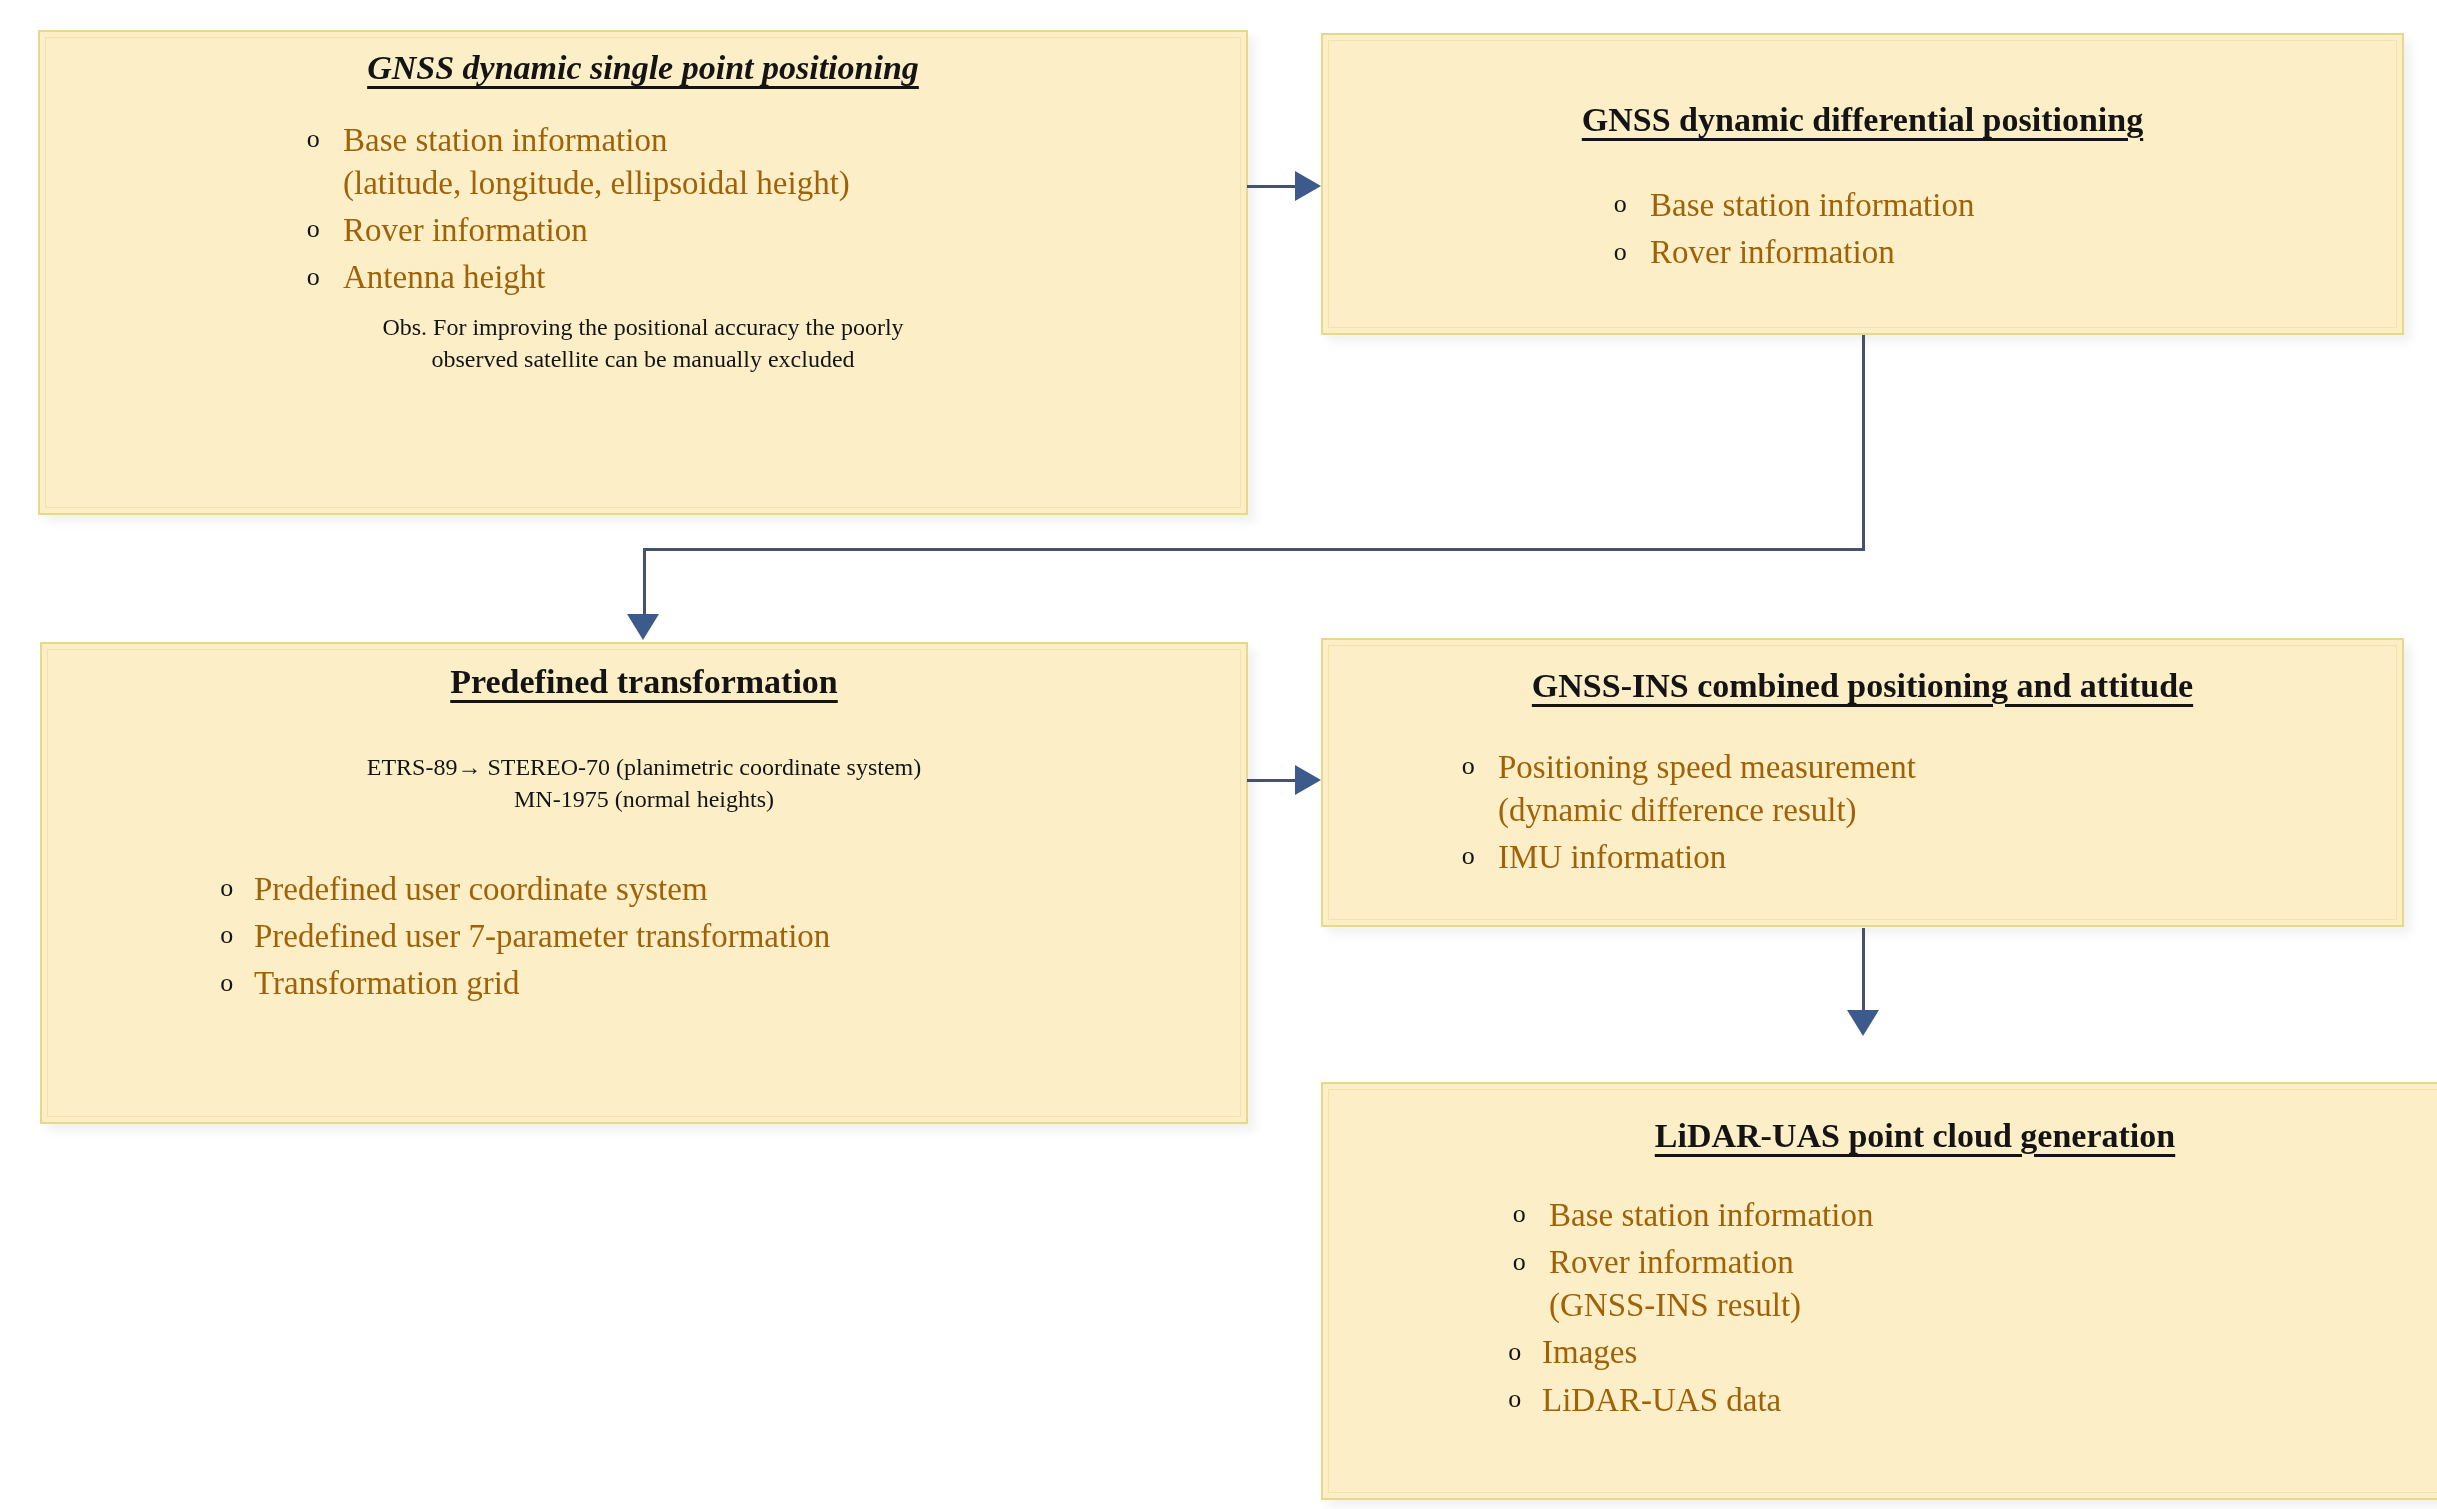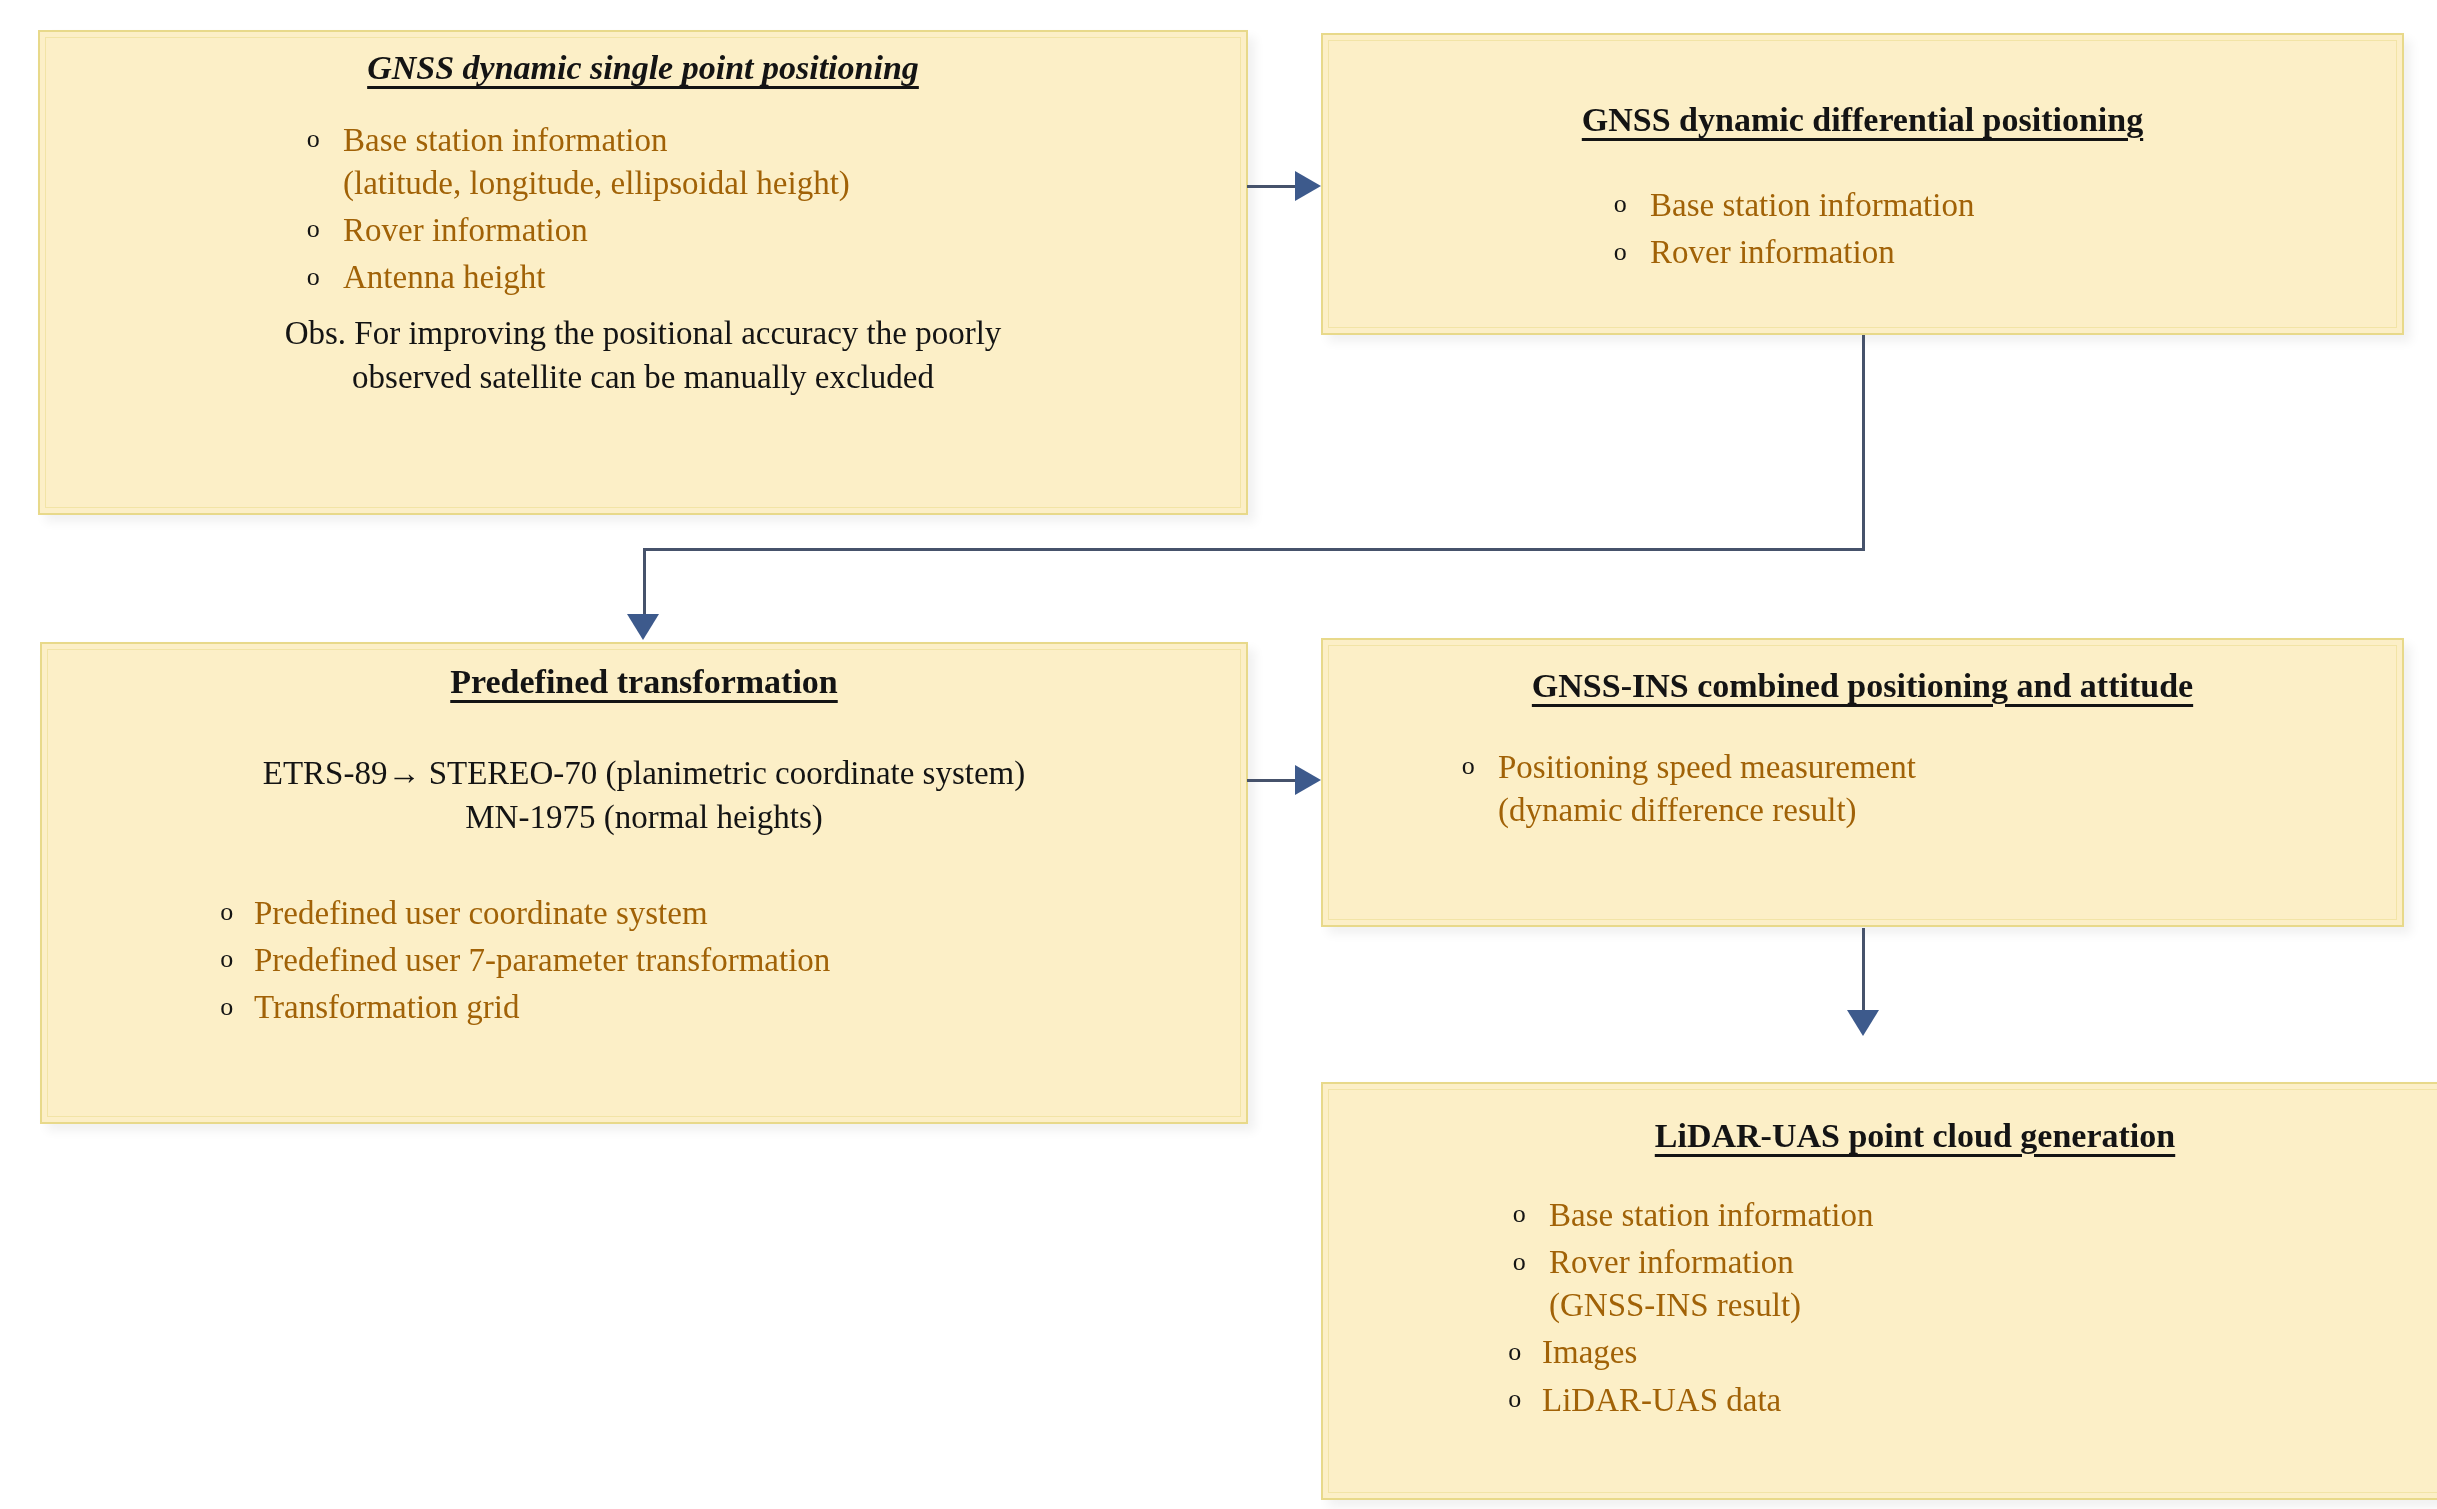--- a/index.html
+++ b/index.html
@@ -56,21 +56,21 @@
     left:8.7px;
     top:-0.7px;
     font-size:26px;
     line-height:1.58;
     color:#141414;
   }
   ul.bullets li.tight{padding-left:38px;}
   ul.bullets li.tight:before{left:4.3px;}
 
   .para{
-    font-size:33px;
+    font-size:24px;
     line-height:1.33;
     color:#141414;
     text-align:center;
     position:relative;
     z-index:2;
     white-space:pre-line;
   }
 
   
   #node-spp{left:38px;  top:30px;   width:1210px; height:485px;}
@@ -176,20 +176,21 @@
   </div>
 
   <div class="node" id="node-ins">
     <div class="node-inner"></div>
     <div class="title-wrap">
       <div class="node-title">GNSS-INS combined positioning and attitude</div>
     </div>
     <ul class="bullets">
       <li>Positioning speed measurement
 (dynamic difference result)</li>
+      <li>IMU information</li>
     </ul>
   </div>
 
   <div class="node" id="node-lid">
     <div class="node-inner"></div>
     <div class="title-wrap">
       <div class="node-title">LiDAR-UAS point cloud generation</div>
     </div>
     <ul class="bullets">
       <li>Base station information</li>

